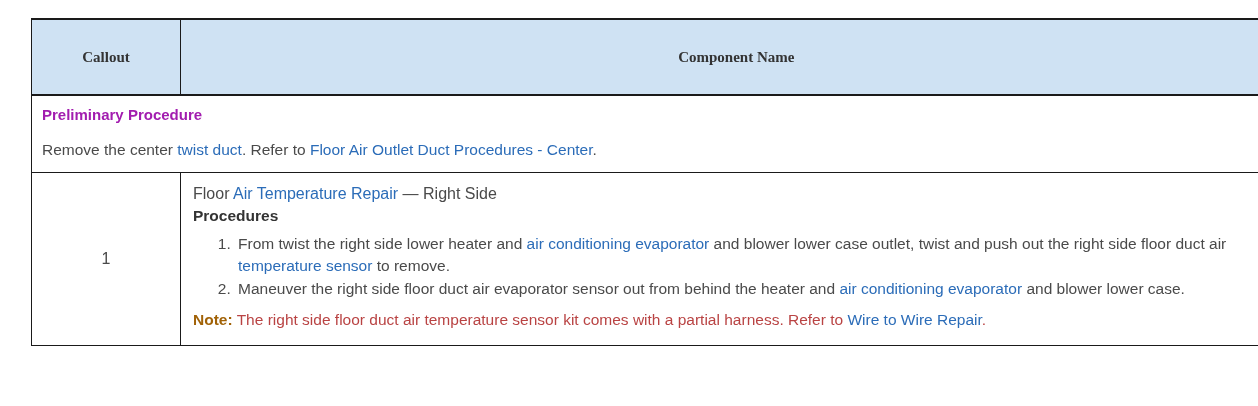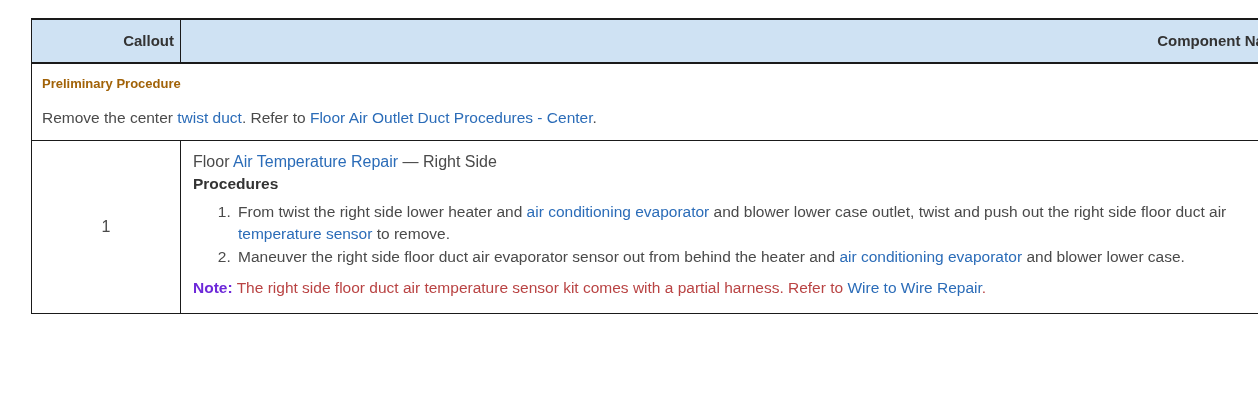--- a/index.html
+++ b/index.html
@@ -34,25 +34,26 @@
   }
 
   table.proc-table col.c-callout { width: 149px; }
   table.proc-table col.c-name { width: 1111px; }
 
   thead th {
     background: #cfe2f3;
     color: #333333;
     font-size: 15px;
     font-weight: bold;
-    text-align: right;
-    padding: 12px 6px;
+    text-align: center;
+    padding: 28px 6px;
     border-bottom: 2px solid #1a1a1a;
     border-right: 1px solid #1a1a1a;
     line-height: 1.2;
+    font-family: Liberation Serif, serif;
   }
   thead th.last { border-right: none; }
 
   td {
     vertical-align: top;
     font-size: 15.5px;
     line-height: 1.35;
     color: #4a4a4a;
     padding: 0;
   }
@@ -63,22 +64,22 @@
     padding: 9px 0 9px 10px;
   }
   td.merged.second {
     padding-top: 5px;
     padding-bottom: 11px;
     border-bottom: 1px solid #1a1a1a;
   }
 
   .prelim-title {
     font-weight: bold;
-    color: #a16207;
-    font-size: 13px;
+    color: #a21caf;
+    font-size: 15px;
   }
 
   td.callout-cell {
     border-right: 1px solid #1a1a1a;
     text-align: center;
     vertical-align: middle;
     font-size: 16px;
     color: #4a4a4a;
   }
 
@@ -114,21 +115,21 @@
 
   .note-line {
     color: #b94343;
     font-size: 15.5px;
     margin-top: 9px;
     line-height: 1.4;
     white-space: nowrap;
   }
   .note-label {
     font-weight: bold;
-    color: #6d28d9;
+    color: #a16207;
     margin-top: 45px;
   }
 
   a.lnk, .lnk {
     color: #2b6cb8;
     text-decoration: none;
   }
 
   .nowrap-row { white-space: nowrap; }
 </style>

